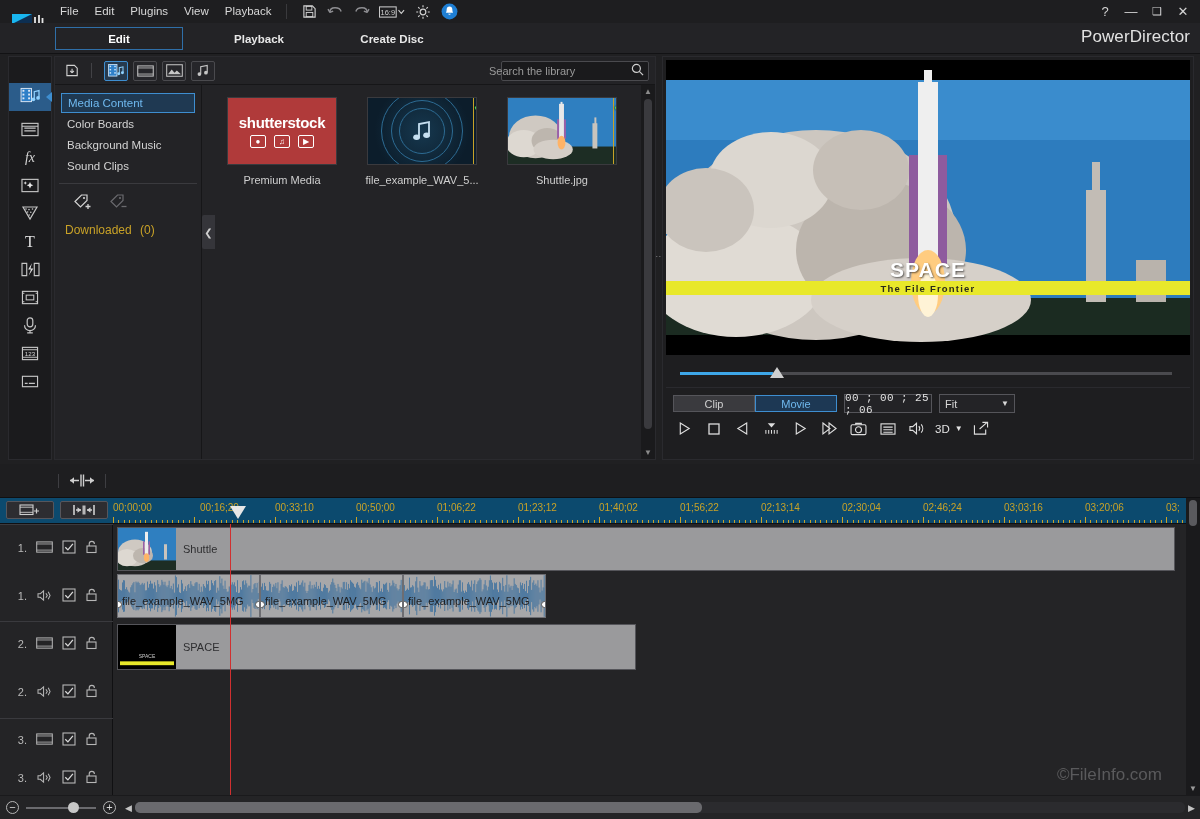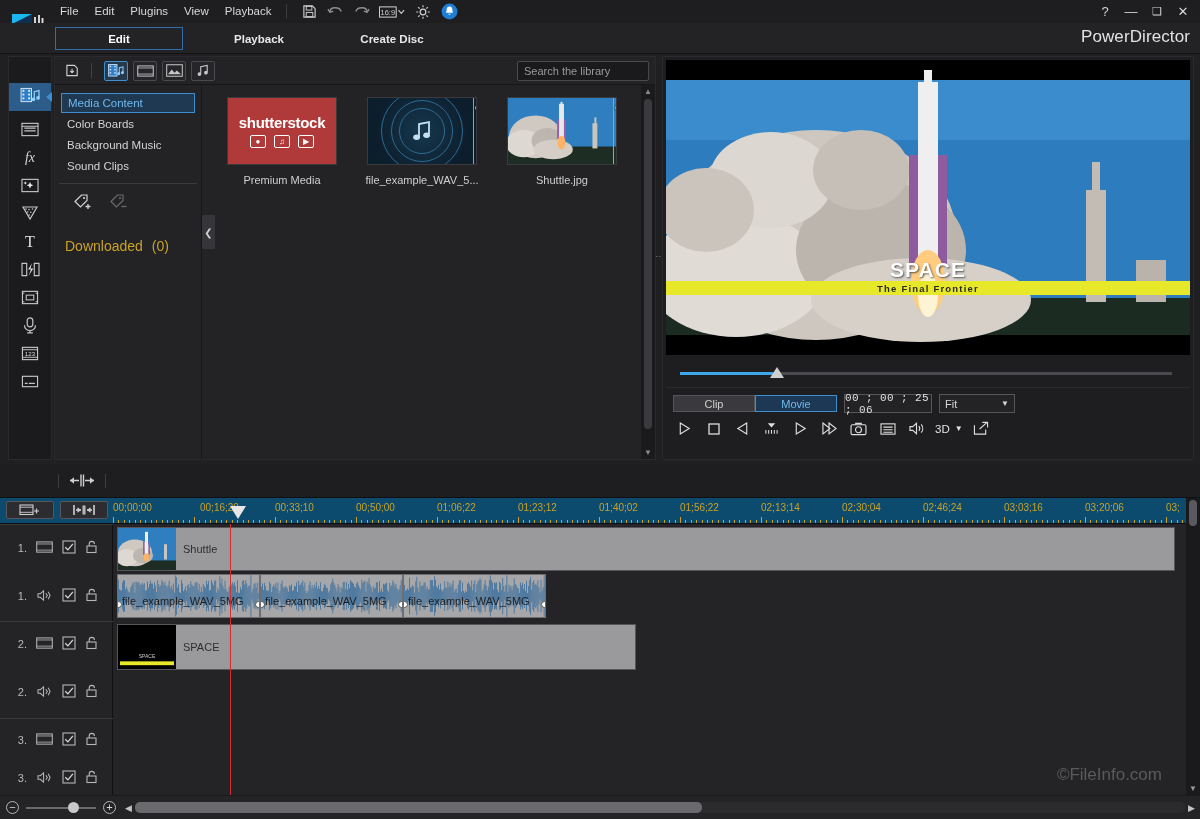--- a/index.html
+++ b/index.html
@@ -87,43 +87,43 @@
     display: flex; align-items: center; background: #232326; border-bottom: 1px solid #161618;
   }
   .lt-btn {
     width: 24px; height: 20px; display: flex; align-items: center; justify-content: center;
     border: 1px solid #4a4a4e; border-radius: 2px; margin-left: 6px; cursor: default; background: #26262a;
   }
   .lt-btn.plain { border-color: transparent; background: transparent; }
   .lt-btn.on { border-color: #3e8ed0; background: #263a4e; }
   .lt-sep { width: 1px; height: 15px; background: #424246; margin: 0 6px; }
   .searchbox {
-    position: absolute; right: 6px; top: 4px; width: 132px; height: 20px;
+    position: absolute; right: 6px; top: 4px; width: 148px; height: 20px;
     background: #1a1a1c; border: 1px solid #4a4a4e; border-radius: 2px;
-    display: flex; align-items: center; padding: 0 4px 0 6px;
+    display: flex; align-items: center; padding: 0 4px 0 6px; justify-content: flex-end;
   }
   .searchbox input {
     flex: 1; background: transparent; border: none; outline: none;
     color: #c9c9c9; font-size: 11px; font-family: "Liberation Sans", sans-serif;
   }
   .searchbox input::placeholder { color: #9a9a9a; }
 
   .libside {
     position: absolute; left: 0; top: 28px; width: 147px; bottom: 0;
     background: #232326; border-right: 1px solid #161618;
   }
   .cat {
     height: 20px; margin: 1px 6px; display: flex; align-items: center;
     padding-left: 6px; font-size: 11.5px; color: #d2d2d2; cursor: default;
   }
   .cat.sel { border: 1px solid #3e8ed0; background: #1f3952; color: #6fb8ee; }
   .cat-div { height: 1px; background: #3a3a3e; margin: 7px 4px 6px 4px; }
   .tagrow { display: flex; align-items: center; gap: 12px; padding: 2px 0 0 18px; }
   .downloaded {
-    padding-left: 10px; margin-top: 22px; font-size: 14px; color: #c9a227; cursor: default;
+    padding-left: 10px; margin-top: 7px; font-size: 12px; color: #c9a227; cursor: default;
   }
 
   .libcontent {
     position: absolute; left: 147px; top: 28px; right: 14px; bottom: 0;
     background: #232326; padding: 12px 0 0 0;
   }
   .thumbgrid { display: flex; gap: 0px; padding-left: 10px; }
   .thumbcell { width: 140px; display: flex; flex-direction: column; align-items: center; cursor: default; }
   .thumb {
     width: 110px; height: 68px; position: relative; border: 1px solid #3a3a3e; overflow: hidden;
@@ -725,21 +725,21 @@
         <rect x="272" y="95" width="9" height="110" fill="#8e5b9e"></rect>
         <ellipse cx="262" cy="222" rx="17" ry="32" fill="#ffcc80"></ellipse>
         <ellipse cx="262" cy="235" rx="10" ry="22" fill="#fff3d6"></ellipse>
         <rect x="420" y="130" width="20" height="112" fill="#c2bcb5"></rect>
         <rect x="426" y="102" width="8" height="32" fill="#c2bcb5"></rect>
         <rect x="470" y="200" width="30" height="42" fill="#b9b3ac"></rect>
       </svg>
       <div class="pv-title">SPACE</div>
     </div>
     <div class="pv-band">
-      <span>The Final Frontier</span>
+      <span>The File Frontier</span>
     </div>
 
     <div class="pv-sliderrow">
       <div class="pv-slider">
         <div class="fill"></div>
         <div class="knob"></div>
       </div>
     </div>
 
     <div class="pv-ctrlrow1">

